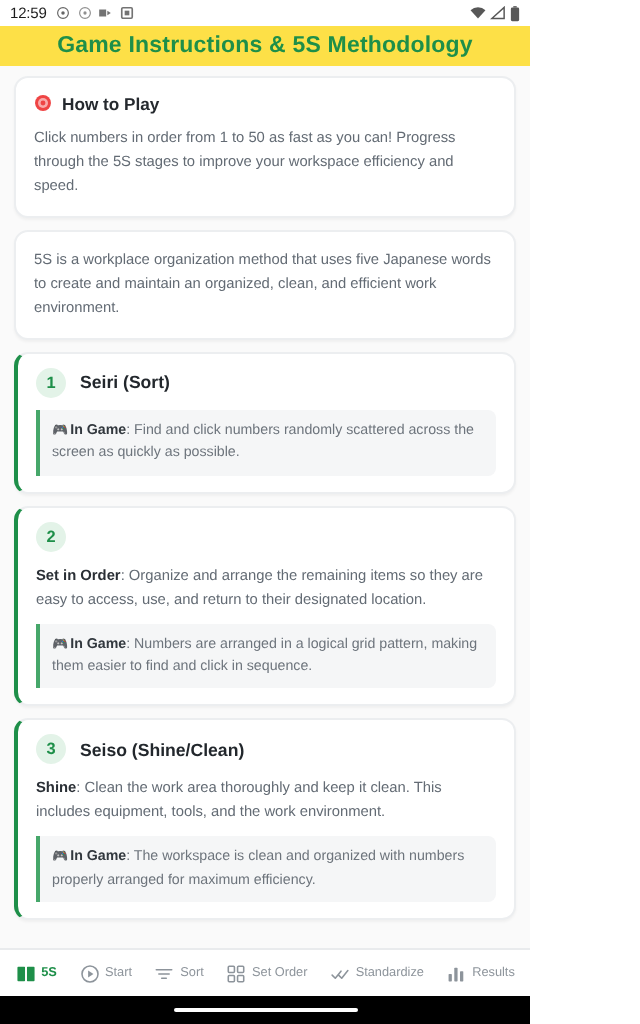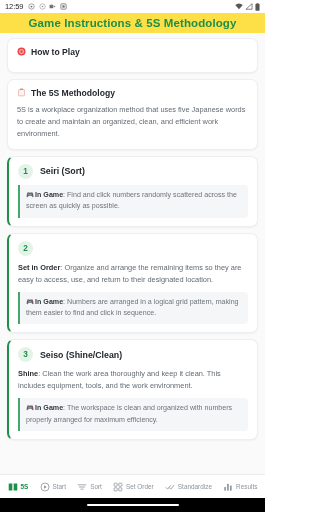--- a/index.html
+++ b/index.html
@@ -226,33 +226,24 @@
       <div class="card-head">
         <span class="head-ico">
           <svg width="9" height="9" viewBox="0 0 14 14">
             <circle cx="7" cy="7" r="6.2" fill="#ef4444"></circle>
             <circle cx="7" cy="7" r="3.9" fill="#fff" opacity=".55"></circle>
             <circle cx="7" cy="7" r="1.9" fill="#ef4444"></circle>
           </svg>
         </span>
         <span class="ttl">How to Play</span>
       </div>
+      <div class="body-text">Click numbers in order from 1 to 50 as fast as you can! Progress through the 5S stages to improve your workspace efficiency and speed.</div>
     </div>
 
     <div class="card">
-      <div class="card-head">
-        <span class="head-ico">
-          <svg width="9" height="9" viewBox="0 0 14 14">
-            <rect x="2" y="1.8" width="10" height="11" rx="1.4" fill="#f0a9a9"></rect>
-            <rect x="3.1" y="3" width="7.8" height="8.6" rx="0.8" fill="#fdf3f3"></rect>
-            <rect x="4.6" y="0.8" width="4.8" height="2.2" rx="0.7" fill="#d98b8b"></rect>
-          </svg>
-        </span>
-        <span class="ttl">The 5S Methodology</span>
-      </div>
       <div class="body-text">5S is a workplace organization method that uses five Japanese words to create and maintain an organized, clean, and efficient work environment.</div>
     </div>
 
     <div class="card stage">
       <div class="stage-head">
         <span class="num-badge">1</span>
         <span class="stage-title">Seiri (Sort)</span>
       </div>
       <div class="ingame"><span class="pad-ico">🎮</span><b>In Game</b><span>: Find and click numbers randomly scattered across the screen as quickly as possible.</span></div>
     </div>

